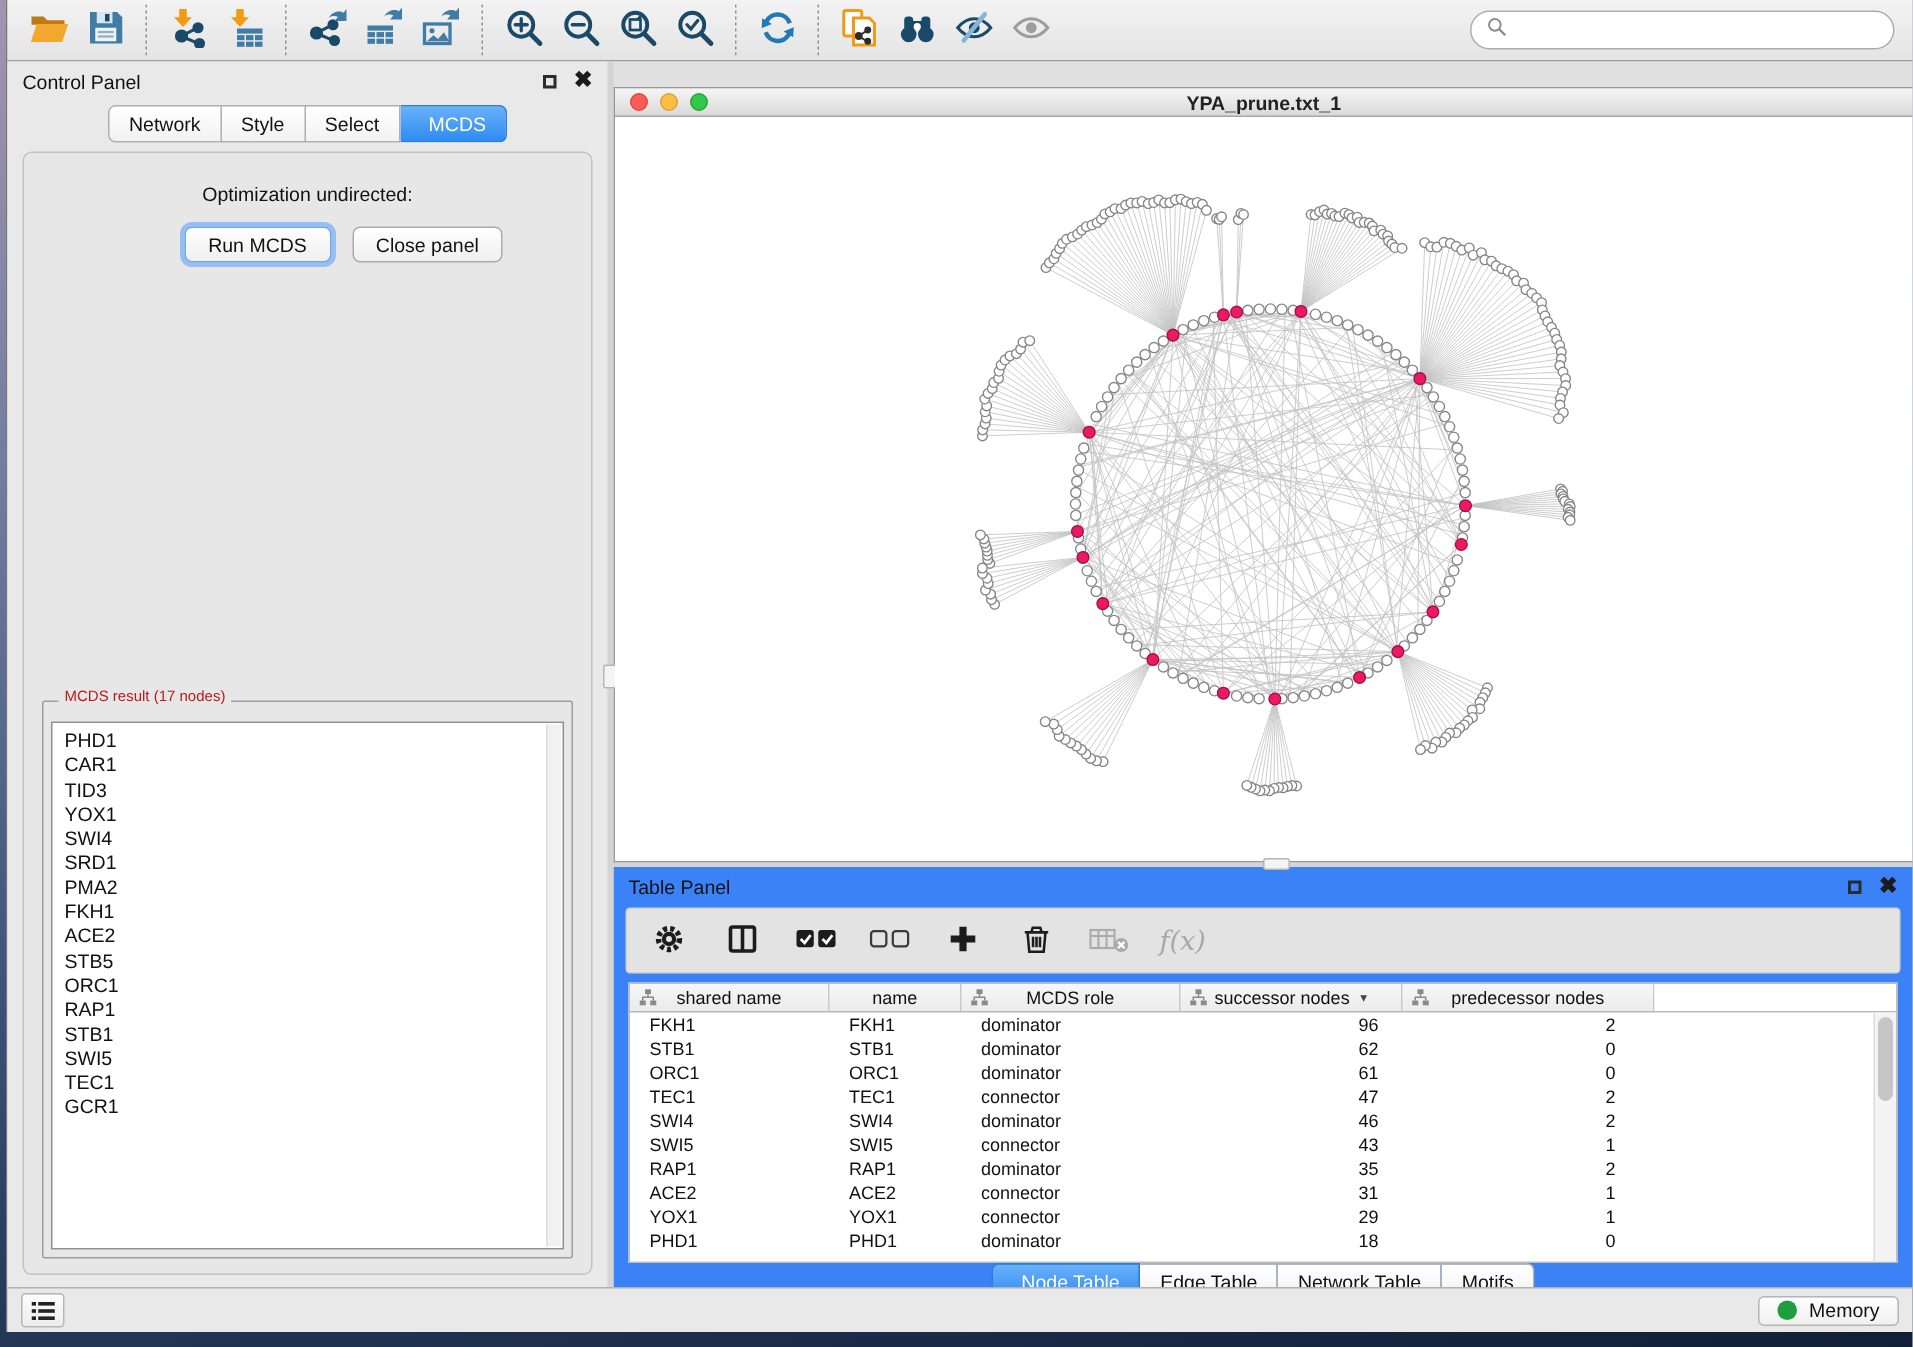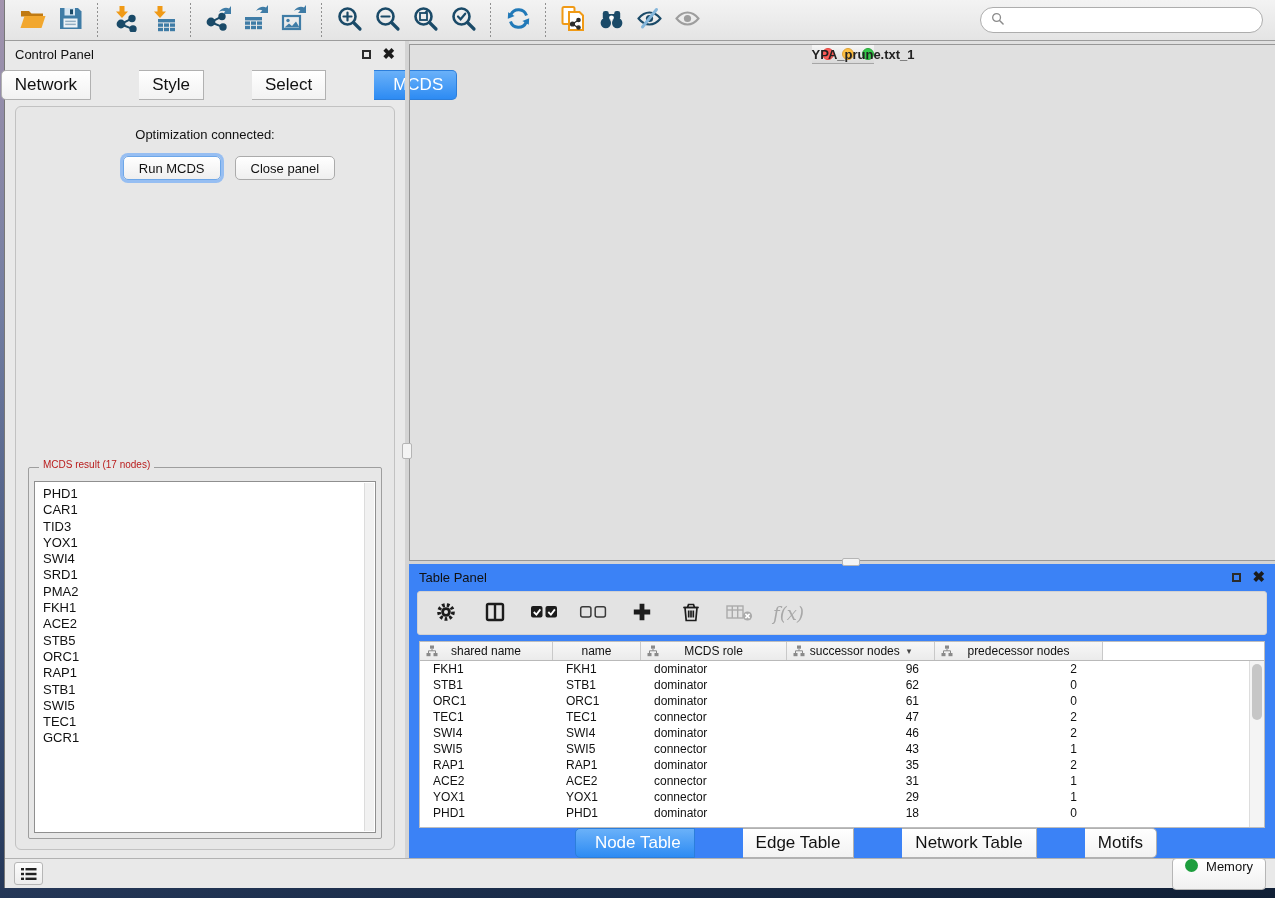--- a/index.html
+++ b/index.html
@@ -17,21 +17,21 @@
   
   .main{flex:1;display:flex;background:#e0e0e0;min-height:0;}
   .panel-header{height:26px;flex:0 0 26px;display:flex;align-items:center;padding:0 10px;font-size:13px;color:#111;}
   .win-icons{margin-left:auto;display:flex;gap:11px;align-items:center;}
   .float-ic{width:9px;height:9px;border:2px solid #2b2b2b;display:inline-block;}
   .close-ic{font-weight:700;font-size:15px;line-height:10px;color:#1b1b1b;}
   
   .control-panel{width:400px;flex:0 0 400px;background:#e9e9e9;display:flex;flex-direction:column;}
   .cp-tabs{display:flex;justify-content:center;margin-top:3px;}
   .seg{display:flex;}
-  .seg .tab{font-size:17px;padding:4px 13px;background:linear-gradient(#fff,#f2f2f2);border:1px solid #b1b1b1;border-left:none;color:#111;cursor:pointer;margin-left:48px;}
+  .seg .tab{font-size:13px;padding:4px 13px;background:linear-gradient(#fff,#f2f2f2);border:1px solid #b1b1b1;border-left:none;color:#111;cursor:pointer;}
   .seg .tab:first-child{border-left:1px solid #b1b1b1;border-radius:5px 0 0 5px;}
   .seg .tab:last-child{border-radius:0 5px 5px 0;}
   .seg .tab.active{background:linear-gradient(#6ab1f9,#2d8bf3);color:#fff;border-color:#2c7edb;padding-left:19px;}
   .cp-content{flex:1;margin:6px 10px 8px;border:1px solid #c2c2c2;border-radius:6px;background:#e7e7e7;display:flex;flex-direction:column;align-items:center;padding:20px 12px 10px;min-height:0;}
   .opt-label{font-size:13px;color:#111;}
   .mac-select{margin-top:11px;width:314px;height:24px;background:#fff;border:1px solid #b3b3b3;border-radius:4px;display:flex;align-items:center;font-size:13px;padding-left:9px;position:relative;cursor:pointer;color:#111;}
   .stepper{position:absolute;right:2px;top:2px;bottom:2px;width:17px;border-radius:3px;background:linear-gradient(#6fb4fa,#2e86ee);display:flex;flex-direction:column;align-items:center;justify-content:center;}
   .btn-row{margin-top:14px;display:flex;gap:14px;margin-left:48px;}
   .mac-btn{height:24px;padding:0 15px;font-size:13px;background:linear-gradient(#ffffff,#efefef);border:1px solid #ababab;border-radius:5px;color:#111;cursor:pointer;}
   .mac-btn.focusring{box-shadow:0 0 0 3px rgba(106,167,247,.65);border-color:#6ea7e8;}
@@ -40,21 +40,21 @@
   .result-list{position:relative;height:100%;background:#fff;border:1px solid #8f8f8f;overflow:hidden;}
   .list-inner{padding:4px 8px;font-size:13px;line-height:16.3px;color:#111;}
   .vtrack{position:absolute;top:1px;bottom:1px;right:1px;width:10px;background:#f1f1f1;border-left:1px solid #dcdcdc;}
   
   .vsplit{width:4px;flex:0 0 4px;position:relative;background:#d4d4d4;}
   .vsplit .handle{position:absolute;top:402px;left:-3px;width:10px;height:16px;background:#f4f4f4;border:1px solid #b5b5b5;border-radius:2px;}
   .hsplit{height:3px;flex:0 0 3px;position:relative;background:#d4d4d4;}
   .hsplit .handle{position:absolute;left:50%;top:-3px;width:18px;height:8px;background:#f4f4f4;border:1px solid #b5b5b5;border-radius:2px;}
   
   .right-col{flex:1;display:flex;flex-direction:column;min-width:0;}
-  .net-window{margin-top:3px;height:517px;flex:0 0 517px;display:flex;flex-direction:column;border:1px solid #979797;border-right:none;align-items:center;}
+  .net-window{margin-top:17px;height:517px;flex:0 0 517px;display:flex;flex-direction:column;border:1px solid #979797;border-right:none;}
   .net-titlebar{height:19px;flex:0 0 19px;background:linear-gradient(#f6f6f6,#d9d9d9);border-bottom:1px solid #a6a6a6;display:flex;align-items:center;position:relative;}
   .tl{width:12px;height:12px;border-radius:50%;margin-left:8px;flex:0 0 12px;}
   .tl.red{background:#fc5b57;border:1px solid #e2463f;margin-left:10px;}
   .tl.yellow{background:#fdbe41;border:1px solid #dfa133;}
   .tl.green{background:#34c84a;border:1px solid #27a537;}
   .net-title{position:absolute;left:0;right:0;text-align:center;font-size:13px;font-weight:700;color:#222;}
   .net-canvas{flex:1;background:#fff;position:relative;overflow:hidden;}
   
   .table-panel{flex:1;background:#3b82f6;display:flex;flex-direction:column;min-height:0;}
   .tp-toolbar{margin:1px 8px 0;height:44px;flex:0 0 44px;display:flex;align-items:center;padding:0 8px;background:#e3e3e3;border:1px solid #d2d2d2;border-radius:3px;gap:10px;}
@@ -72,21 +72,21 @@
   .tr{height:16px;align-items:center;font-size:12px;color:#111;cursor:default;}
   .td{padding-left:13px;white-space:nowrap;overflow:hidden;}
   .td.num{padding:0 16px 0 0;text-align:right;}
   .td.num2{padding:0 26px 0 0;text-align:right;}
   .tp-scroll{position:absolute;right:0;top:19px;bottom:0;width:15px;background:#f4f4f4;border-left:1px solid #ddd;}
   .tp-thumb{position:absolute;top:3px;left:2px;right:2px;height:56px;background:#c6c6c6;border-radius:5px;}
   .tp-tabs{flex:1;display:flex;justify-content:center;align-items:center;}
   
   .statusbar{height:30px;flex:0 0 30px;background:#e9e9e9;border-top:1px solid #b2b2b2;display:flex;align-items:center;padding:0 9px;}
   .list-btn{width:29px;height:23px;background:linear-gradient(#fcfcfc,#ededed);border:1px solid #b6b6b6;border-radius:3px;display:flex;align-items:center;justify-content:center;cursor:pointer;}
-  .mem-btn{margin-left:auto;height:32px;padding:0 12px;display:flex;align-items:flex-start;gap:8px;background:linear-gradient(#fff,#f0f0f0);border:1px solid #b6b6b6;border-radius:4px;font-size:13px;color:#111;cursor:pointer;}
+  .mem-btn{margin-left:auto;height:20px;padding:0 12px;display:flex;align-items:center;gap:8px;background:linear-gradient(#fff,#f0f0f0);border:1px solid #b6b6b6;border-radius:4px;font-size:13px;color:#111;cursor:pointer;}
   .mem-dot{width:13px;height:13px;border-radius:50%;}
   #net-svg{position:absolute;left:0;top:0;}
 </style>
 </head>
 <body>
 
 <div class="app">
 
   <div class="toolbar">
     <button class="tbtn">
@@ -261,21 +261,21 @@
       </div>
       <div class="cp-tabs">
         <div class="seg">
           <button class="tab">Network</button>
           <button class="tab">Style</button>
           <button class="tab">Select</button>
           <button class="tab active">MCDS</button>
         </div>
       </div>
       <div class="cp-content">
-        <div class="opt-label">Optimization connected:</div>
+        <div class="opt-label">Optimization undirected:</div>
         <div class="btn-row">
           <button class="mac-btn focusring">Run MCDS</button>
           <button class="mac-btn">Close panel</button>
         </div>
         <div class="groupbox">
           <span class="legend">MCDS result (17 nodes)</span>
           <div class="result-list">
             <div class="list-inner" id="mcds-list">
                 <div>PHD1</div>
                 <div>CAR1</div>

